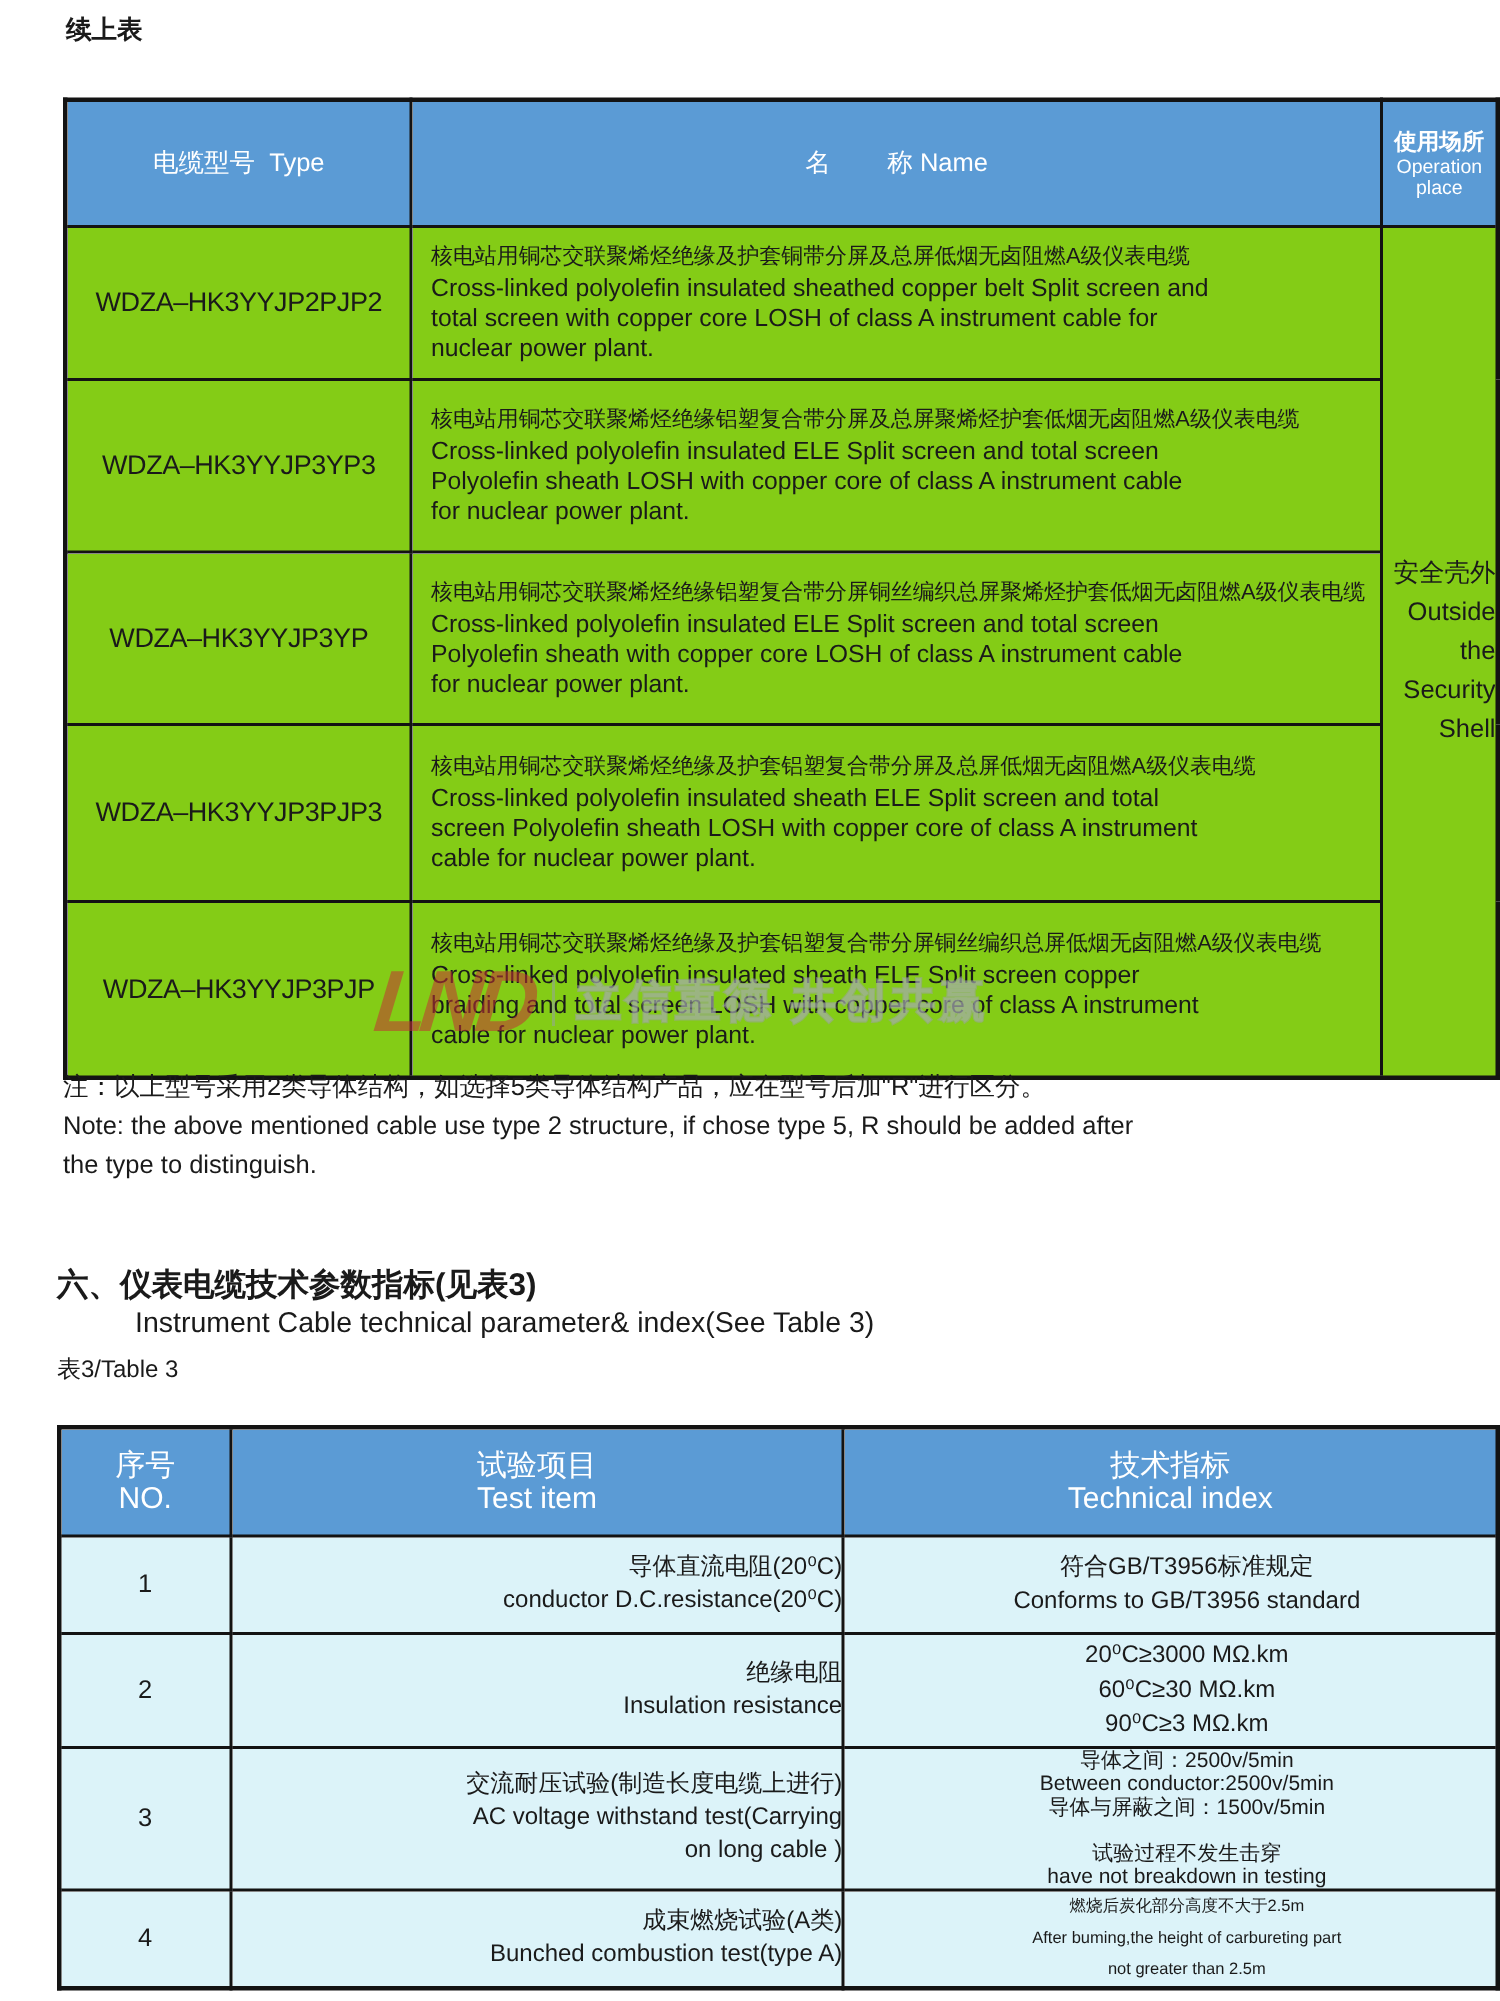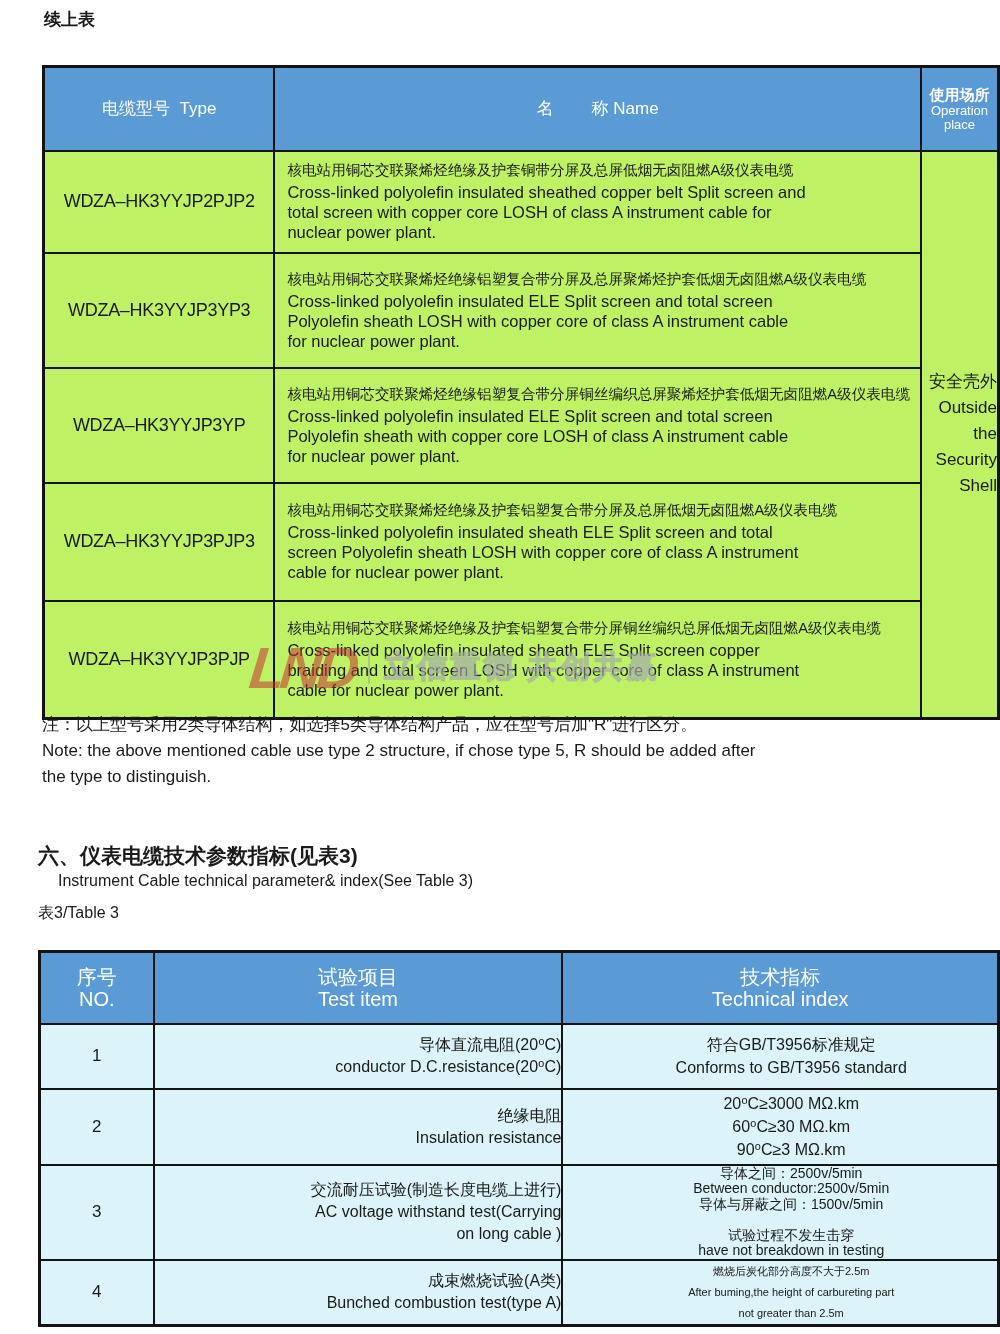--- a/index.html
+++ b/index.html
@@ -6,31 +6,31 @@
   body{
     width:1000px;height:1334px;position:relative;background:#ffffff;
     font-family:"Liberation Sans","DejaVu Sans",sans-serif;
     color:#1a1a1a;overflow:hidden;
   }
   .abs{position:absolute;margin-left:30px;}
   
   .continued{left:14px;top:8px;font-size:17px;font-weight:bold;}
   .note{left:12px;top:712px;font-size:17px;line-height:26px;white-space:pre-line;}
   .sec-zh{left:8px;top:842px;font-size:21px;font-weight:bold;}
-  .sec-en{left:28px;top:872px;font-size:16px;}
+  .sec-en{left:60px;top:872px;font-size:19px;}
   .tbl-label{left:8px;top:903px;font-size:16px;}
   
   table{border-collapse:collapse;table-layout:fixed;}
   td,th{border:2px solid #131313;padding:0;vertical-align:middle;overflow:hidden;}
   .t1{left:12px;top:65px;}
   .t1, .t2{border:3px solid #131313;}
   .t2{left:8px;top:950px;}
   .hd{background:#5B9BD5;color:#ffffff;text-align:center;font-weight:normal;}
   .hd .pre{white-space:pre;}
-  .cell{background:#bef264;}
+  .cell{background:#84cc16;}
   .t2 .cell{background:#DCF3F9;}
   .type-cell{text-align:center;font-size:18px;letter-spacing:-0.3px;}
   .name-cell{padding:6px 10px 6px 12px;}
   .name-zh{font-size:14.6px;white-space:nowrap;margin-bottom:2px;}
   .name-en{font-size:16.5px;line-height:20px;white-space:pre-line;}
   .op-head .zh{font-size:15px;font-weight:bold;line-height:18px;}
   .op-head .en{font-size:13px;line-height:14px;white-space:pre-line;}
   .op-cell{text-align:right;font-size:17px;line-height:26px;white-space:pre-line;}
   .h1-type{font-size:17px;}
   .h1-name{font-size:17px;}

